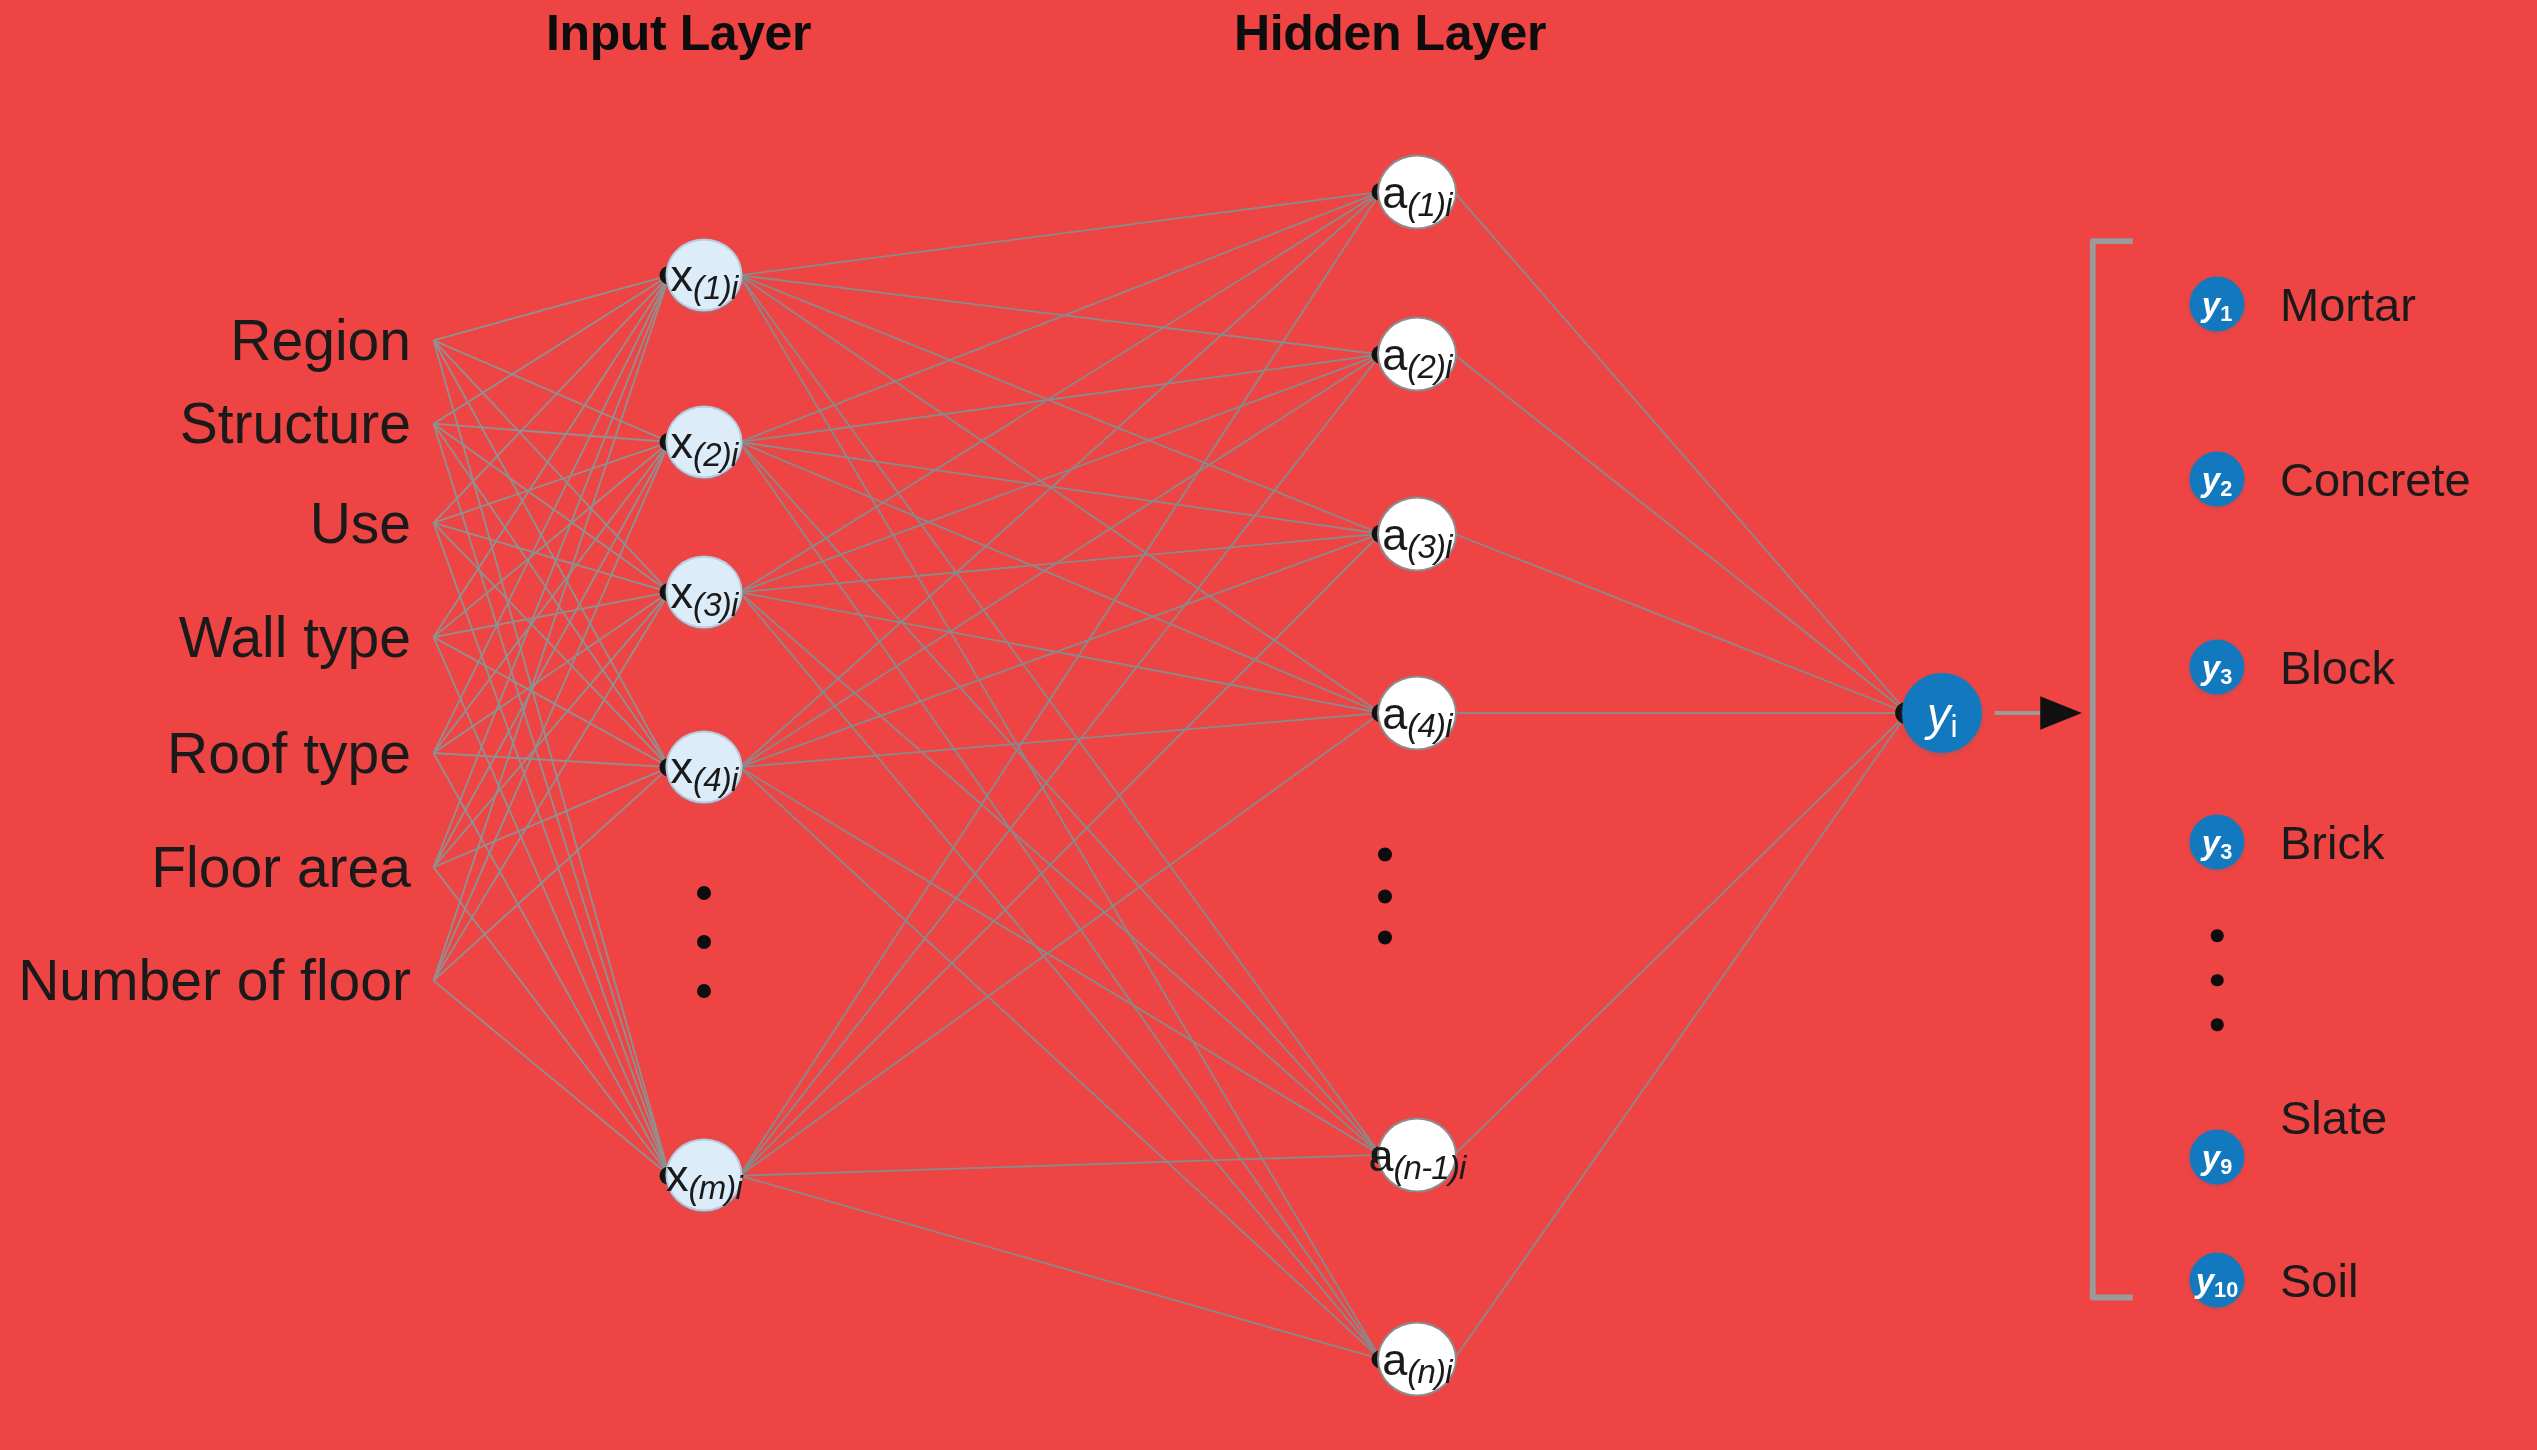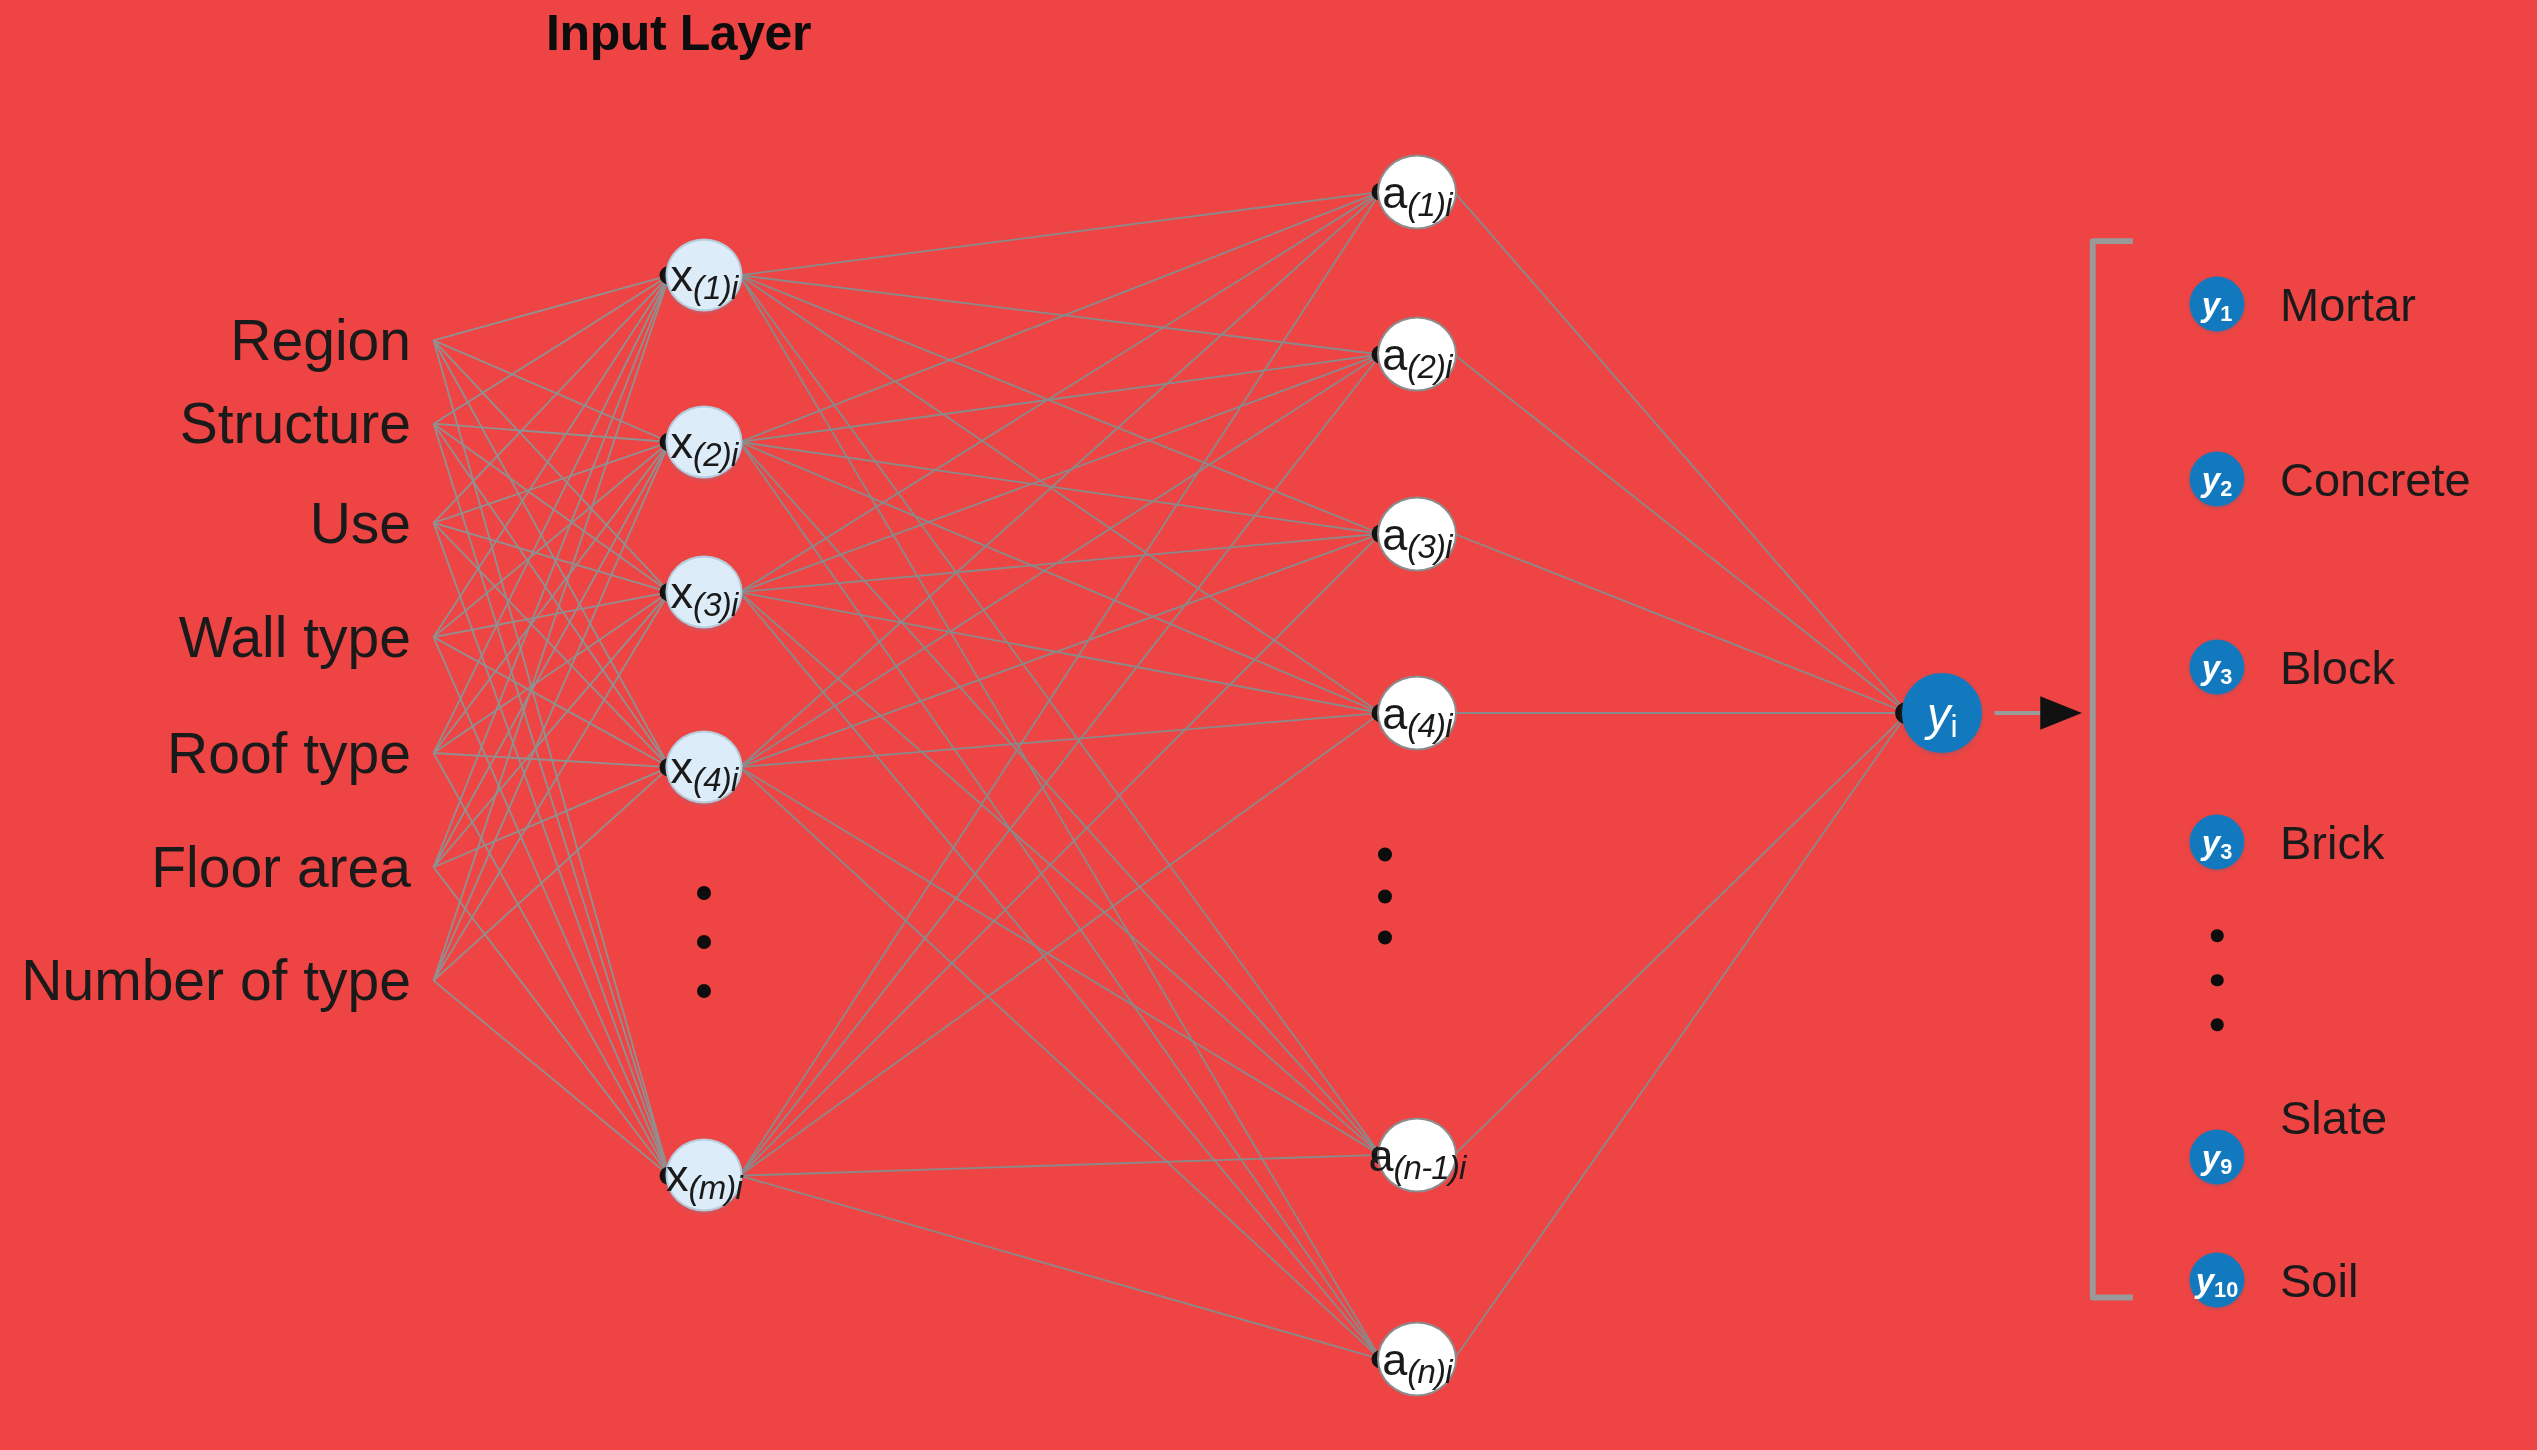--- a/index.html
+++ b/index.html
@@ -235,29 +235,30 @@
         <circle cx="1656" cy="1630" r="11"></circle>
         <circle cx="2286" cy="855" r="13"></circle>
       </g>
 
     <path id="output-bracket" d="M2558,289 L2510,289 L2510,1556 L2558,1556" stroke="#9a9a9a" stroke-width="7" fill="none" stroke-linejoin="round" stroke-linecap="butt"></path>
 
     <line id="out-arrow" x1="2392" y1="855" x2="2492" y2="855" stroke="#9a9a9a" stroke-width="5" marker-end="url(#arrowhead)"></line>
   </svg>
 
   <div class="layer-title" style="left:546px; top:4.2px;">Input Layer</div>
+  <div class="layer-title" style="left:1234px; top:4.2px;">Hidden Layer</div>
 
   <div id="feature-labels">
       <div class="feature-label" style="right: 2127px; top: 340px;">Region</div>
       <div class="feature-label" style="right: 2127px; top: 423px;">Structure</div>
       <div class="feature-label" style="right: 2127px; top: 523px;">Use</div>
       <div class="feature-label" style="right: 2127px; top: 637px;">Wall type</div>
       <div class="feature-label" style="right: 2127px; top: 753px;">Roof type</div>
       <div class="feature-label" style="right: 2127px; top: 867px;">Floor area</div>
-      <div class="feature-label" style="right: 2127px; top: 980px;">Number of type</div>
+      <div class="feature-label" style="right: 2127px; top: 980px;">Number of floor</div>
     </div>
   <div id="input-nodes">
       <div class="node node-input" style="left: 704px; top: 275px; width: 77px; height: 73px;">
         <span class="node-lbl"><span>x</span><span class="sub">(1)i</span></span>
       </div>
       <div class="node node-input" style="left: 704px; top: 442px; width: 77px; height: 73px;">
         <span class="node-lbl"><span>x</span><span class="sub">(2)i</span></span>
       </div>
       <div class="node node-input" style="left: 704px; top: 592px; width: 77px; height: 73px;">
         <span class="node-lbl"><span>x</span><span class="sub">(3)i</span></span>

